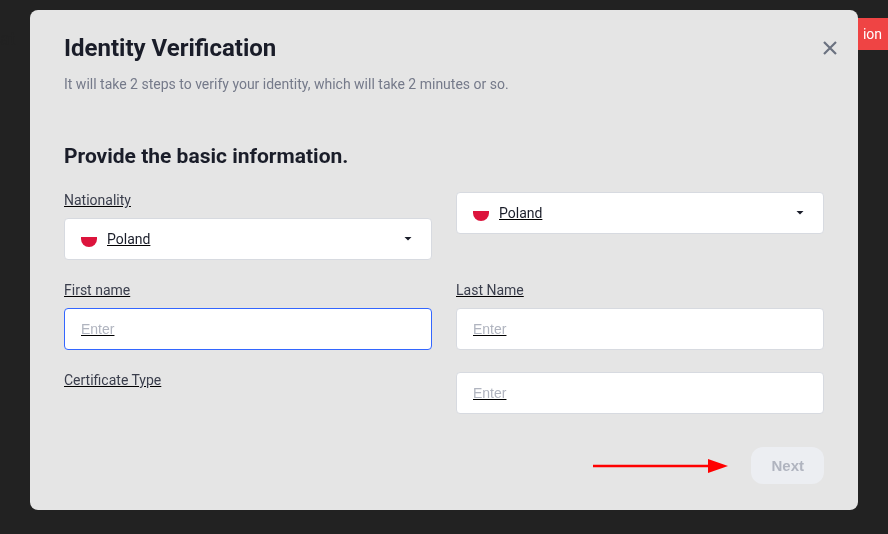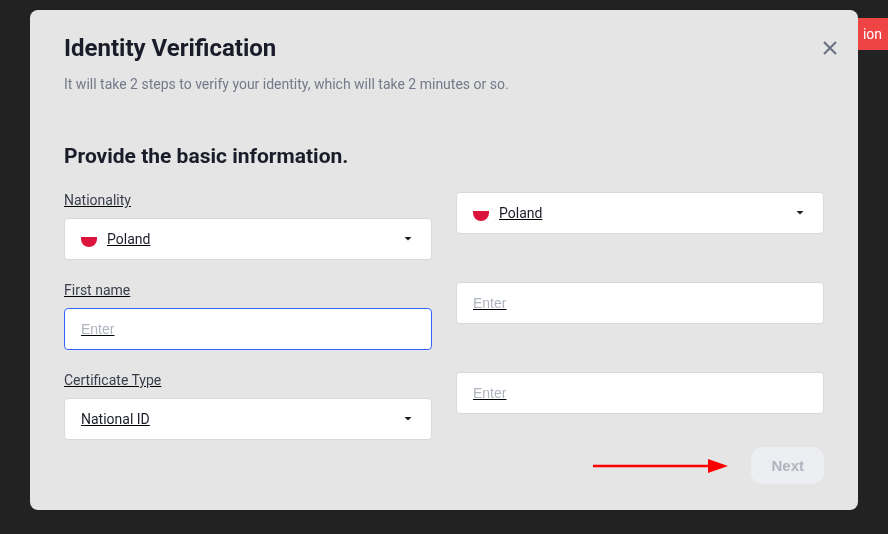--- a/index.html
+++ b/index.html
@@ -194,33 +194,28 @@
     </div>
 
     <div class="form-field">
       <div class="field-label">First name</div>
       <div class="input-control focused">
         <input type="text" placeholder="Enter" style="">
       </div>
     </div>
 
     <div class="form-field">
+      <div class="field-label">Last Name</div>
       <div class="input-control">
         <input type="text" placeholder="Enter" style="">
       </div>
     </div>
 
     <div class="form-field">
       <div class="field-label">Certificate Type</div>
-      <div class="select-control">
-        <span class="select-value">National ID</span>
-        <svg class="chevron-down" viewBox="0 0 20 20" fill="currentColor">
-            <path d="M5 7l5 5 5-5H5z"></path>
-          </svg>
-      </div>
     </div>
 
     <div class="form-field">
       <div class="input-control">
         <input type="text" placeholder="Enter" style="">
       </div>
     </div>
 
   </div>
 

